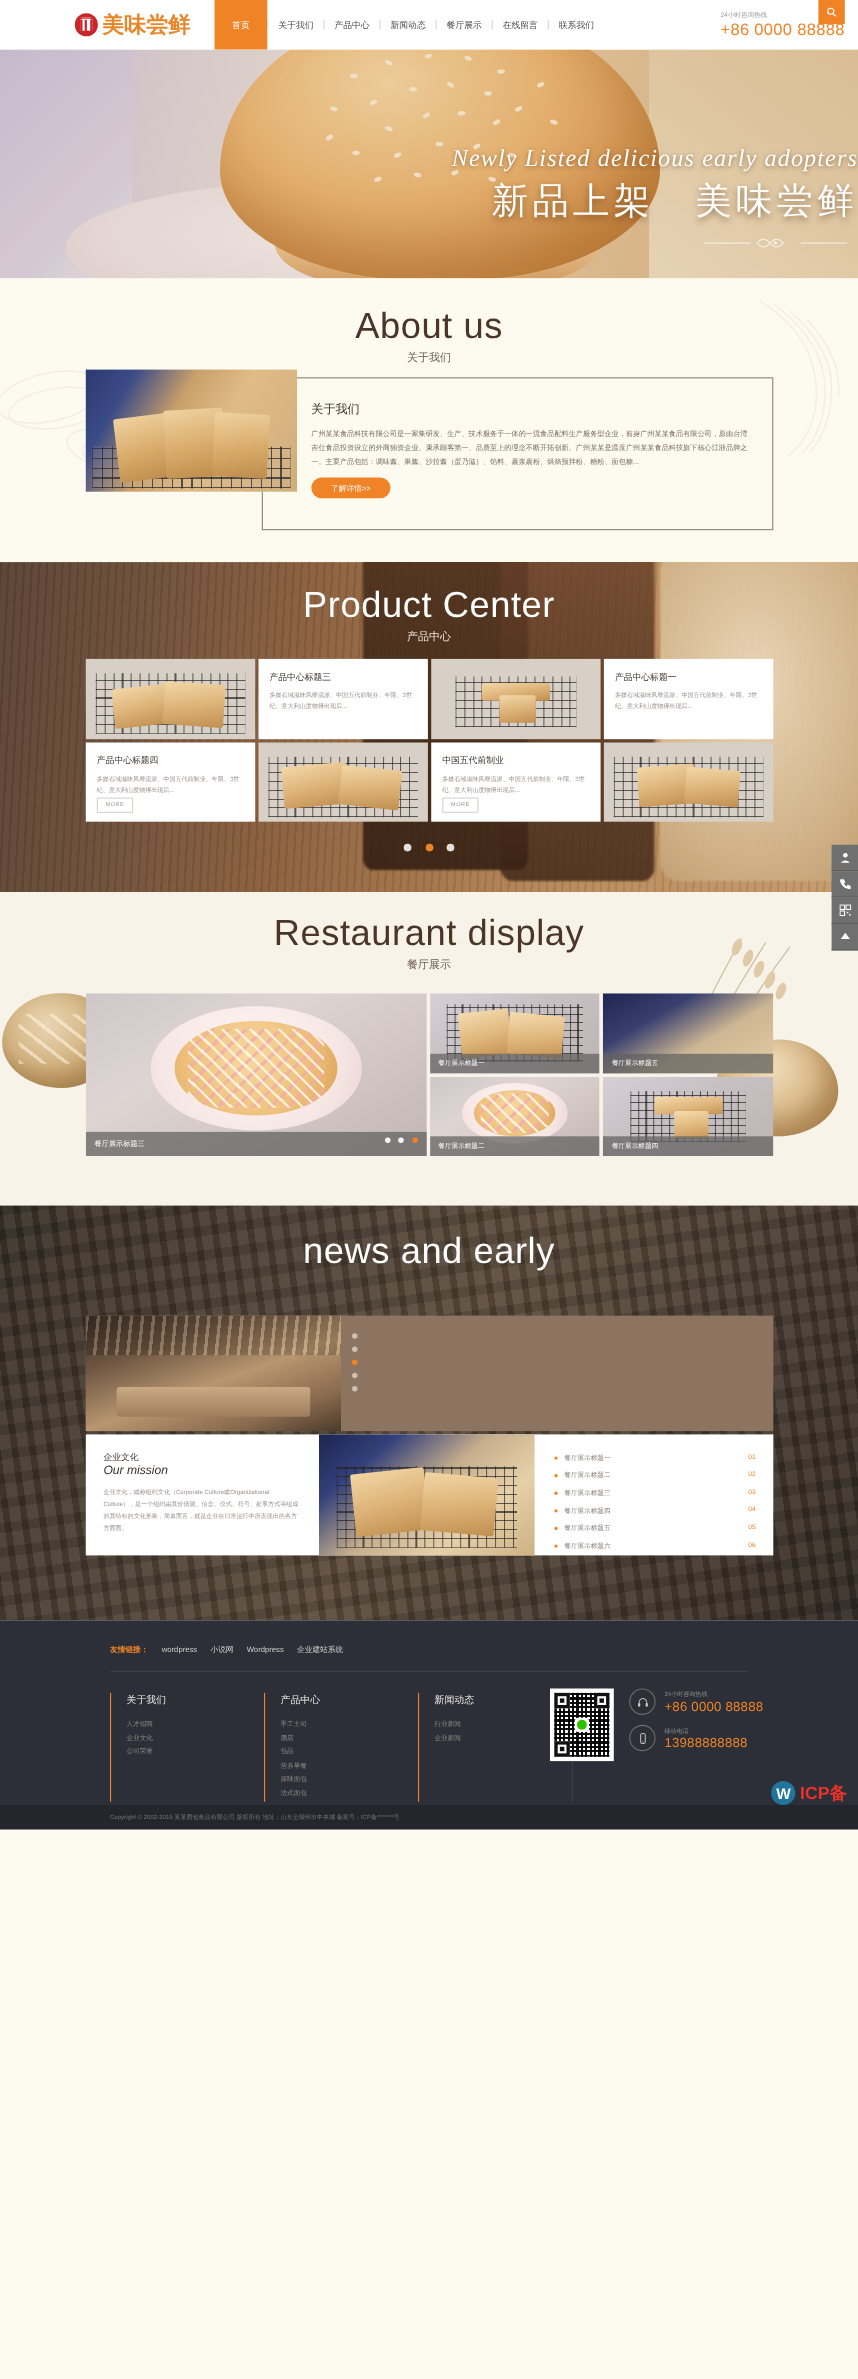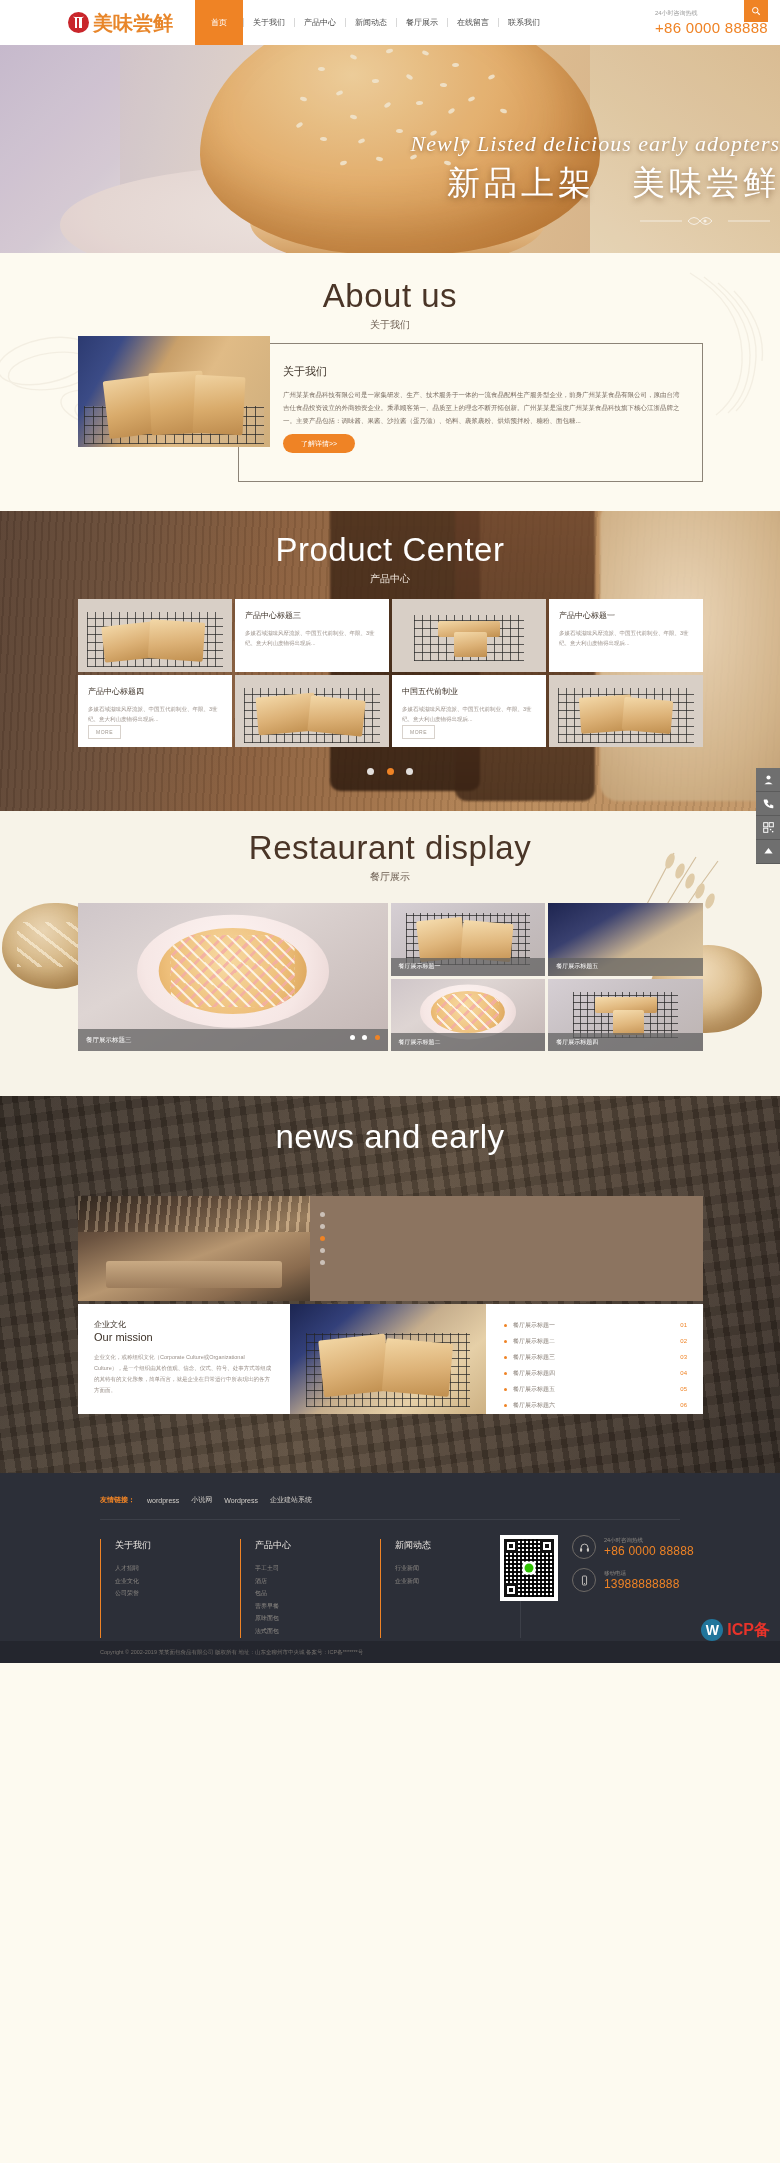--- a/index.html
+++ b/index.html
@@ -339,21 +339,21 @@
     background: rgba(255,255,255,.55); margin: 0 auto 7px;
   }
   .news-dots span.on { background: #ef8325; }
 
   .news-bottom {
     position:absolute; left: 78px; top: 208px; width: 625px; height: 110px; z-index:5;
     display:flex; background:#fff;
   }
   .mission { width: 212px; padding: 15px 16px 0 16px; }
   .mission .mzh { font-size: 8px; color:#3d3228; }
-  .mission .men { font-size: 11px; color:#3d3228; margin: 1px 0 9px; }
+  .mission .men { font-size: 11px; color:#3d3228; margin: 1px 0 9px; font-style: italic; }
   .mission .mp { font-size: 5.5px; line-height: 2.0; color:#9a9089; }
   .mission-img {
     width: 196px; position:relative; overflow:hidden;
     background: linear-gradient(140deg,#1c2550 0%, #33407a 22%, #c6ae8d 48%, #e6d0a8 72%, #cdb183 100%);
   }
   .mission-img .rk {
     position:absolute; inset: 26% 8% 6% 8%;
     background:
       repeating-linear-gradient(90deg, rgba(35,35,35,.7) 0 1px, transparent 1px 8px),
       repeating-linear-gradient(0deg, rgba(35,35,35,.7) 0 1px, transparent 1px 8px);

